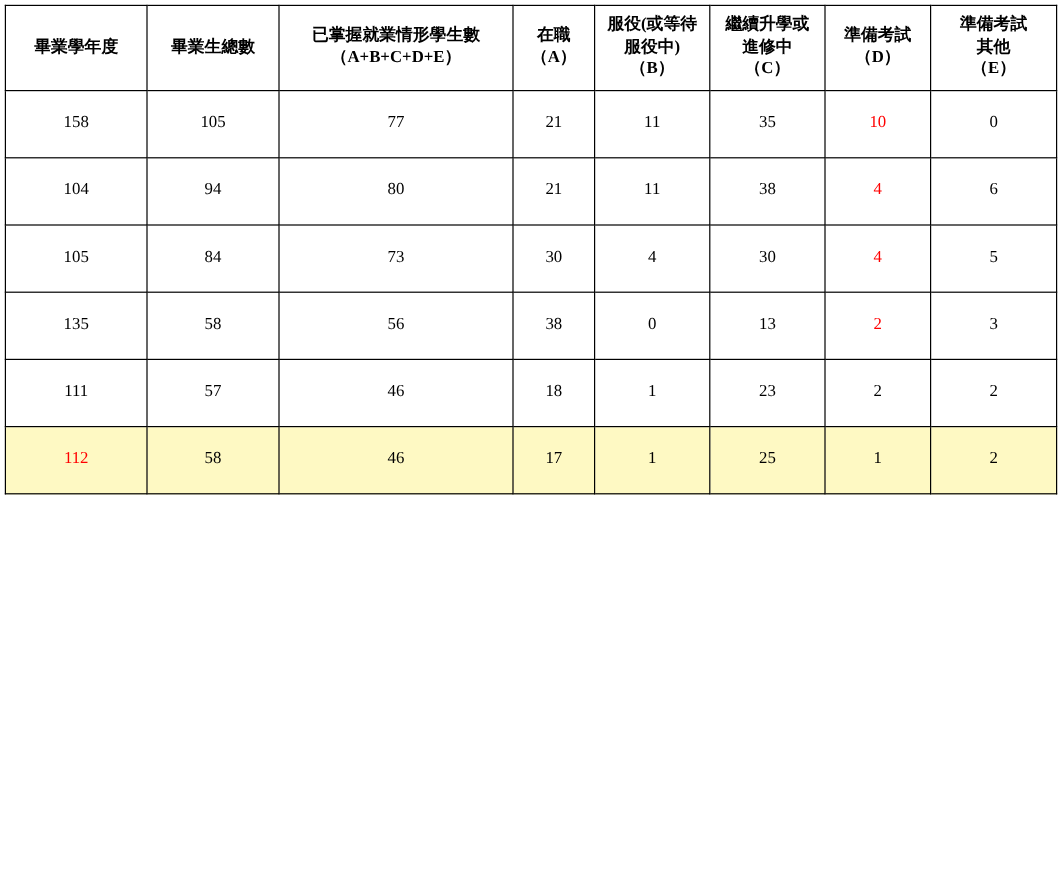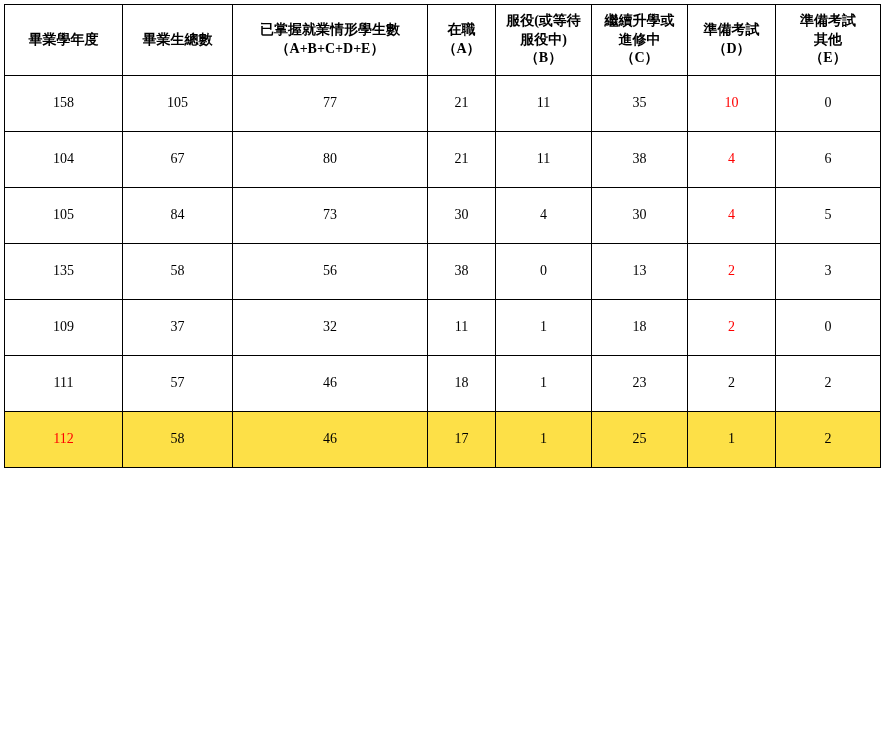--- a/index.html
+++ b/index.html
@@ -49,21 +49,21 @@
   col.c3 { width: 68px; }
   col.c4 { width: 96px; }
   col.c5 { width: 96px; }
   col.c6 { width: 88px; }
   col.c7 { width: 105px; }
 
   .hl-red {
     color: #ff0000;
   }
   tr.row-highlight td {
-    background: #fde047;
+    background: #fef9c3;
   }
   .hdr-line {
     display: block;
   }
 </style>
 </head>
 <body>
 
 <div class="table-wrap">
   <table class="grad-table">
@@ -120,21 +120,21 @@
           <td>105</td>
           <td>77</td>
           <td>21</td>
           <td>11</td>
           <td>35</td>
           <td class="hl-red">10</td>
           <td>0</td>
         </tr>
         <tr>
           <td>104</td>
-          <td>67</td>
+          <td>94</td>
           <td>80</td>
           <td>21</td>
           <td>11</td>
           <td>38</td>
           <td class="hl-red">4</td>
           <td>6</td>
         </tr>
         <tr>
           <td>105</td>
           <td>84</td>
@@ -149,30 +149,20 @@
           <td>135</td>
           <td>58</td>
           <td>56</td>
           <td>38</td>
           <td>0</td>
           <td>13</td>
           <td class="hl-red">2</td>
           <td>3</td>
         </tr>
         <tr>
-          <td>109</td>
-          <td>37</td>
-          <td>32</td>
-          <td>11</td>
-          <td>1</td>
-          <td>18</td>
-          <td class="hl-red">2</td>
-          <td>0</td>
-        </tr>
-        <tr>
           <td>111</td>
           <td>57</td>
           <td>46</td>
           <td>18</td>
           <td>1</td>
           <td>23</td>
           <td>2</td>
           <td>2</td>
         </tr>
         <tr class="row-highlight">

